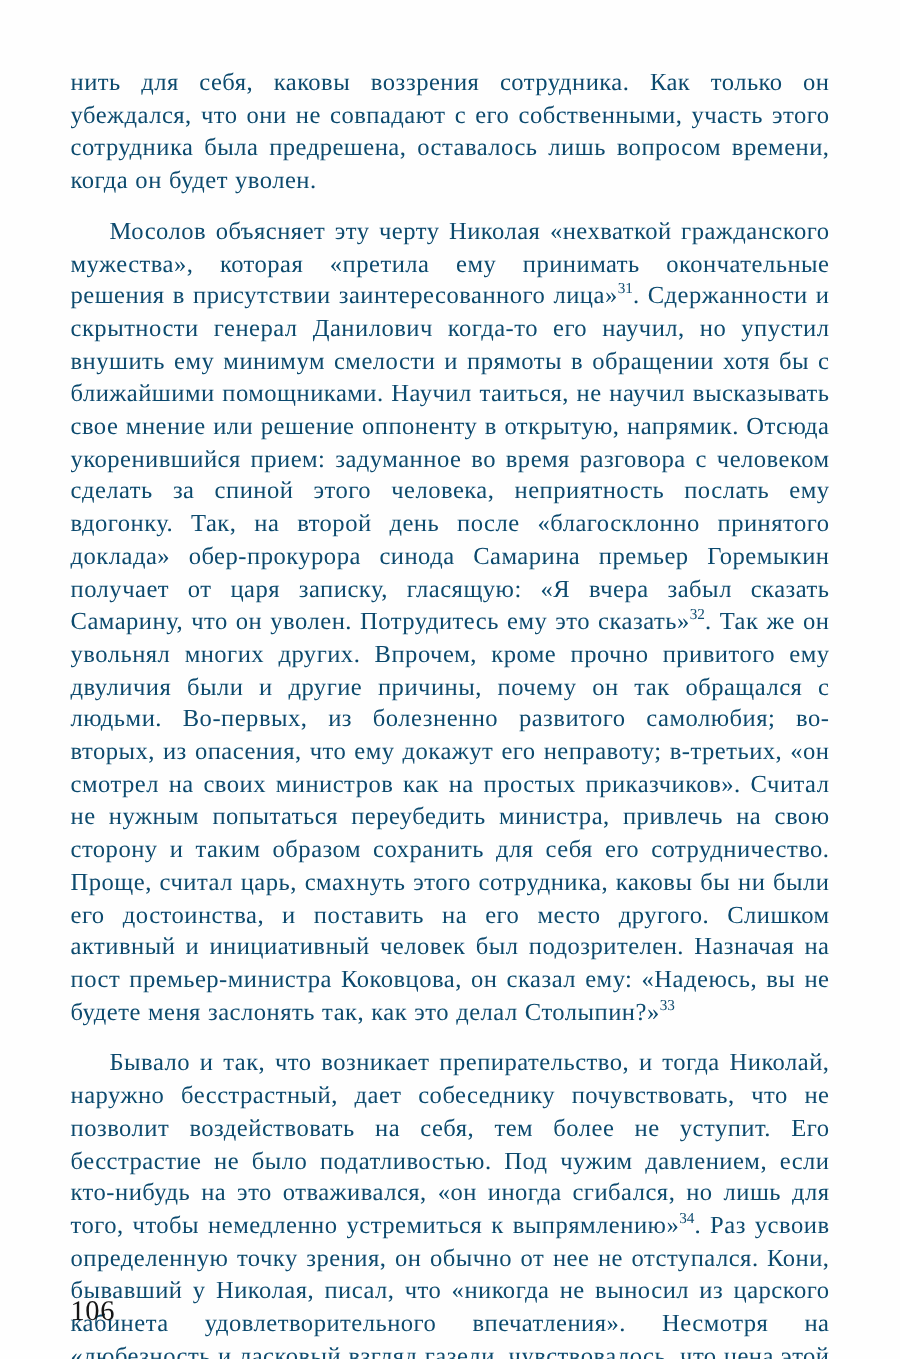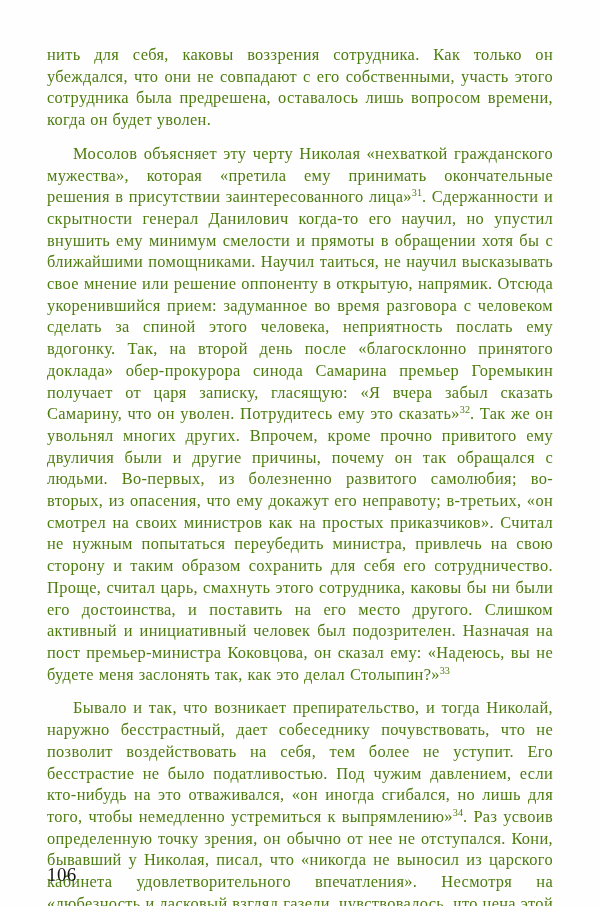--- a/index.html
+++ b/index.html
@@ -24,21 +24,21 @@
     left: 47px;
     top: 44px;
     width: 506px;
   }
   .para {
     margin: 0;
     text-align: justify;
     text-justify: inter-word;
     font-size: 16.4px;
     line-height: 21.7px;
-    color: #4d7c0f;
+    color: #0c4a6e;
     letter-spacing: 0.02em;
     word-spacing: 0.02em;
     -webkit-font-smoothing: none;
   }
   .para + .para {
     margin-top: 12px;
   }
   .para.indent {
     text-indent: 26px;
   }

